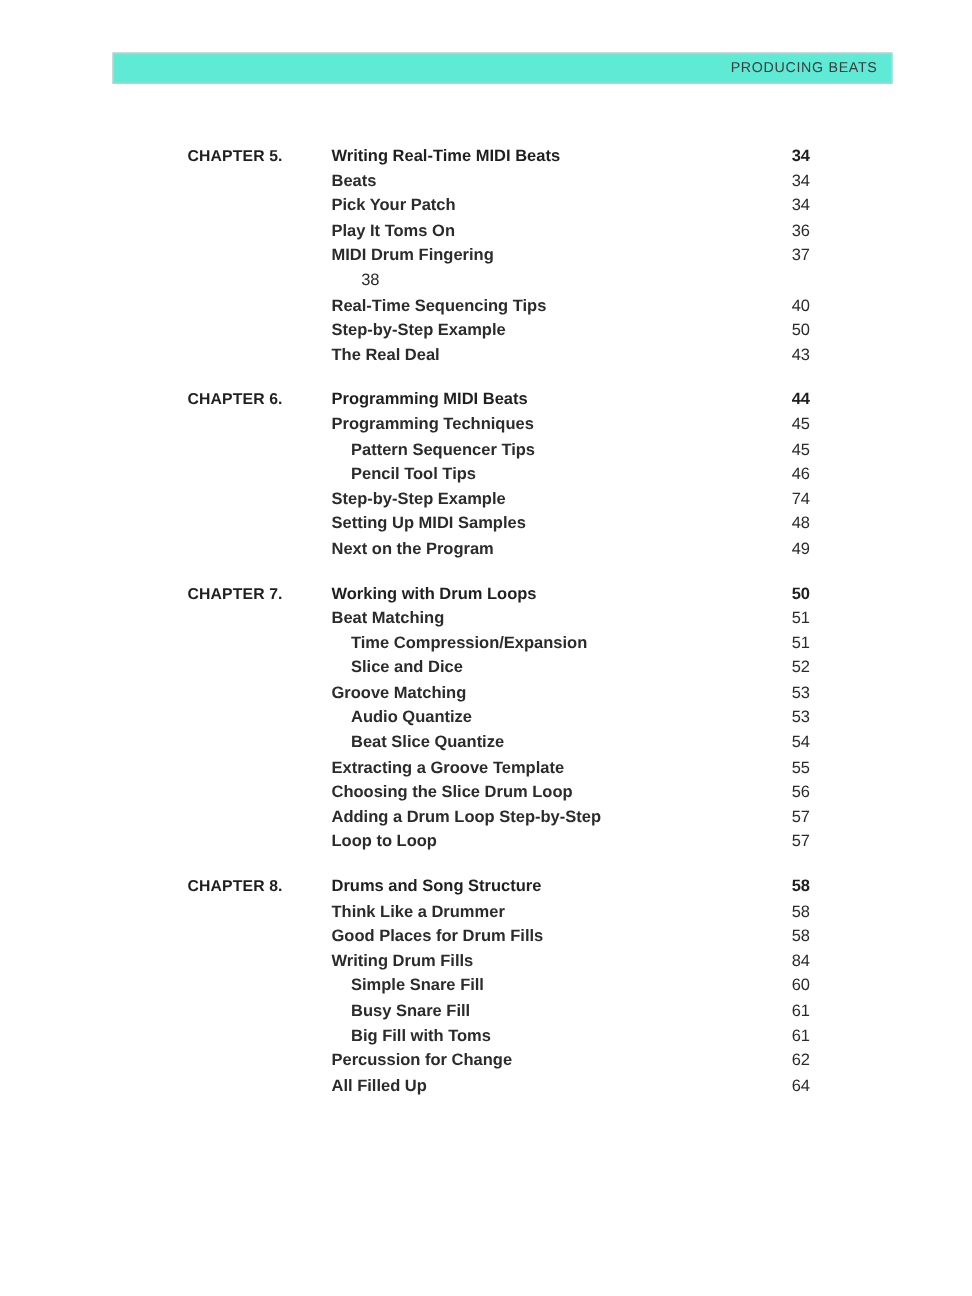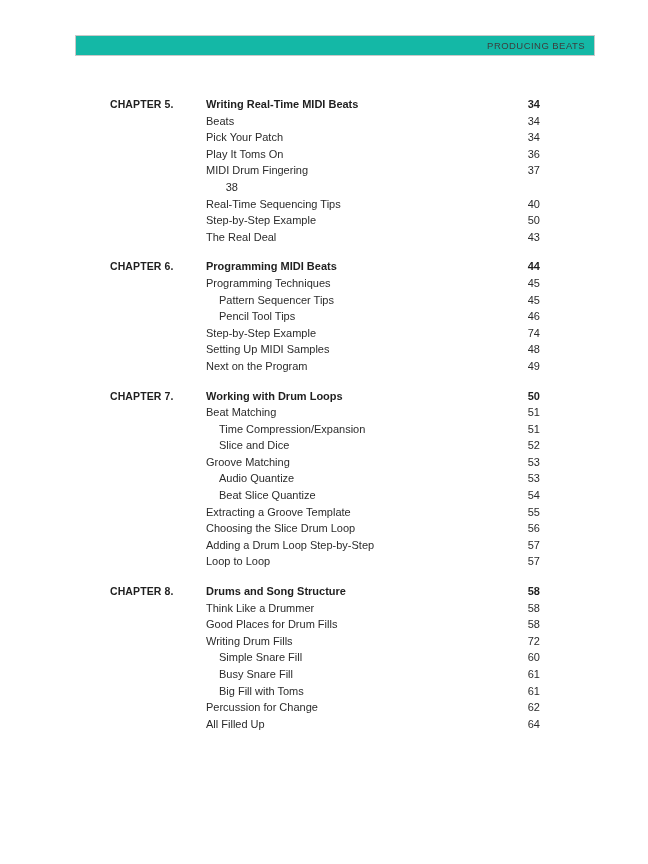--- a/index.html
+++ b/index.html
@@ -17,21 +17,21 @@
     left: 75px;
     top: 35px;
     width: 520px;
     height: 21px;
     box-sizing: border-box;
     border: 1px solid #c9c9c9;
     display: flex;
     align-items: center;
     justify-content: flex-end;
     padding-right: 9px;
-    background: #14b8a6;
+    background: #5eead4;
   }
   .running-title {
     font-size: 9.5px;
     letter-spacing: 0.45px;
     color: #3d3d3d;
     white-space: nowrap;
   }
   .toc {
     position: absolute;
     left: 110px;
@@ -39,31 +39,32 @@
     width: 430px;
   }
   .toc-section { margin-bottom: 13px; }
   .toc-row {
     display: flex;
     align-items: center;
     height: 16.6px;
     font-size: 11px;
     line-height: 16.6px;
     color: #2b2b2b;
+    margin-left: 15px;
   }
   .chap-label {
     flex: 0 0 96px;
     width: 96px;
     font-weight: bold;
     font-size: 10.5px;
     letter-spacing: 0.1px;
     color: #1f1f1f;
     white-space: nowrap;
   }
-  .entry-title { flex: 1; white-space: nowrap; }
+  .entry-title { flex: 1; white-space: nowrap; font-weight: bold; }
   .entry-title.ind1 { padding-left: 13px; }
   .page-num { flex: 0 0 32px; text-align: right; }
   .toc-row.head .entry-title,
   .toc-row.head .page-num { font-weight: bold; color: #1f1f1f; }
 </style>
 </head>
 <body>
 
 <div class="page">
   <div class="running-header">
@@ -222,21 +223,21 @@
           <span class="page-num">58</span>
         </div>
         <div class="toc-row">
           <span class="chap-label"></span>
           <span class="entry-title">Good Places for Drum Fills</span>
           <span class="page-num">58</span>
         </div>
         <div class="toc-row">
           <span class="chap-label"></span>
           <span class="entry-title">Writing Drum Fills</span>
-          <span class="page-num">72</span>
+          <span class="page-num">84</span>
         </div>
         <div class="toc-row">
           <span class="chap-label"></span>
           <span class="entry-title ind1">Simple Snare Fill</span>
           <span class="page-num">60</span>
         </div>
         <div class="toc-row">
           <span class="chap-label"></span>
           <span class="entry-title ind1">Busy Snare Fill</span>
           <span class="page-num">61</span>

